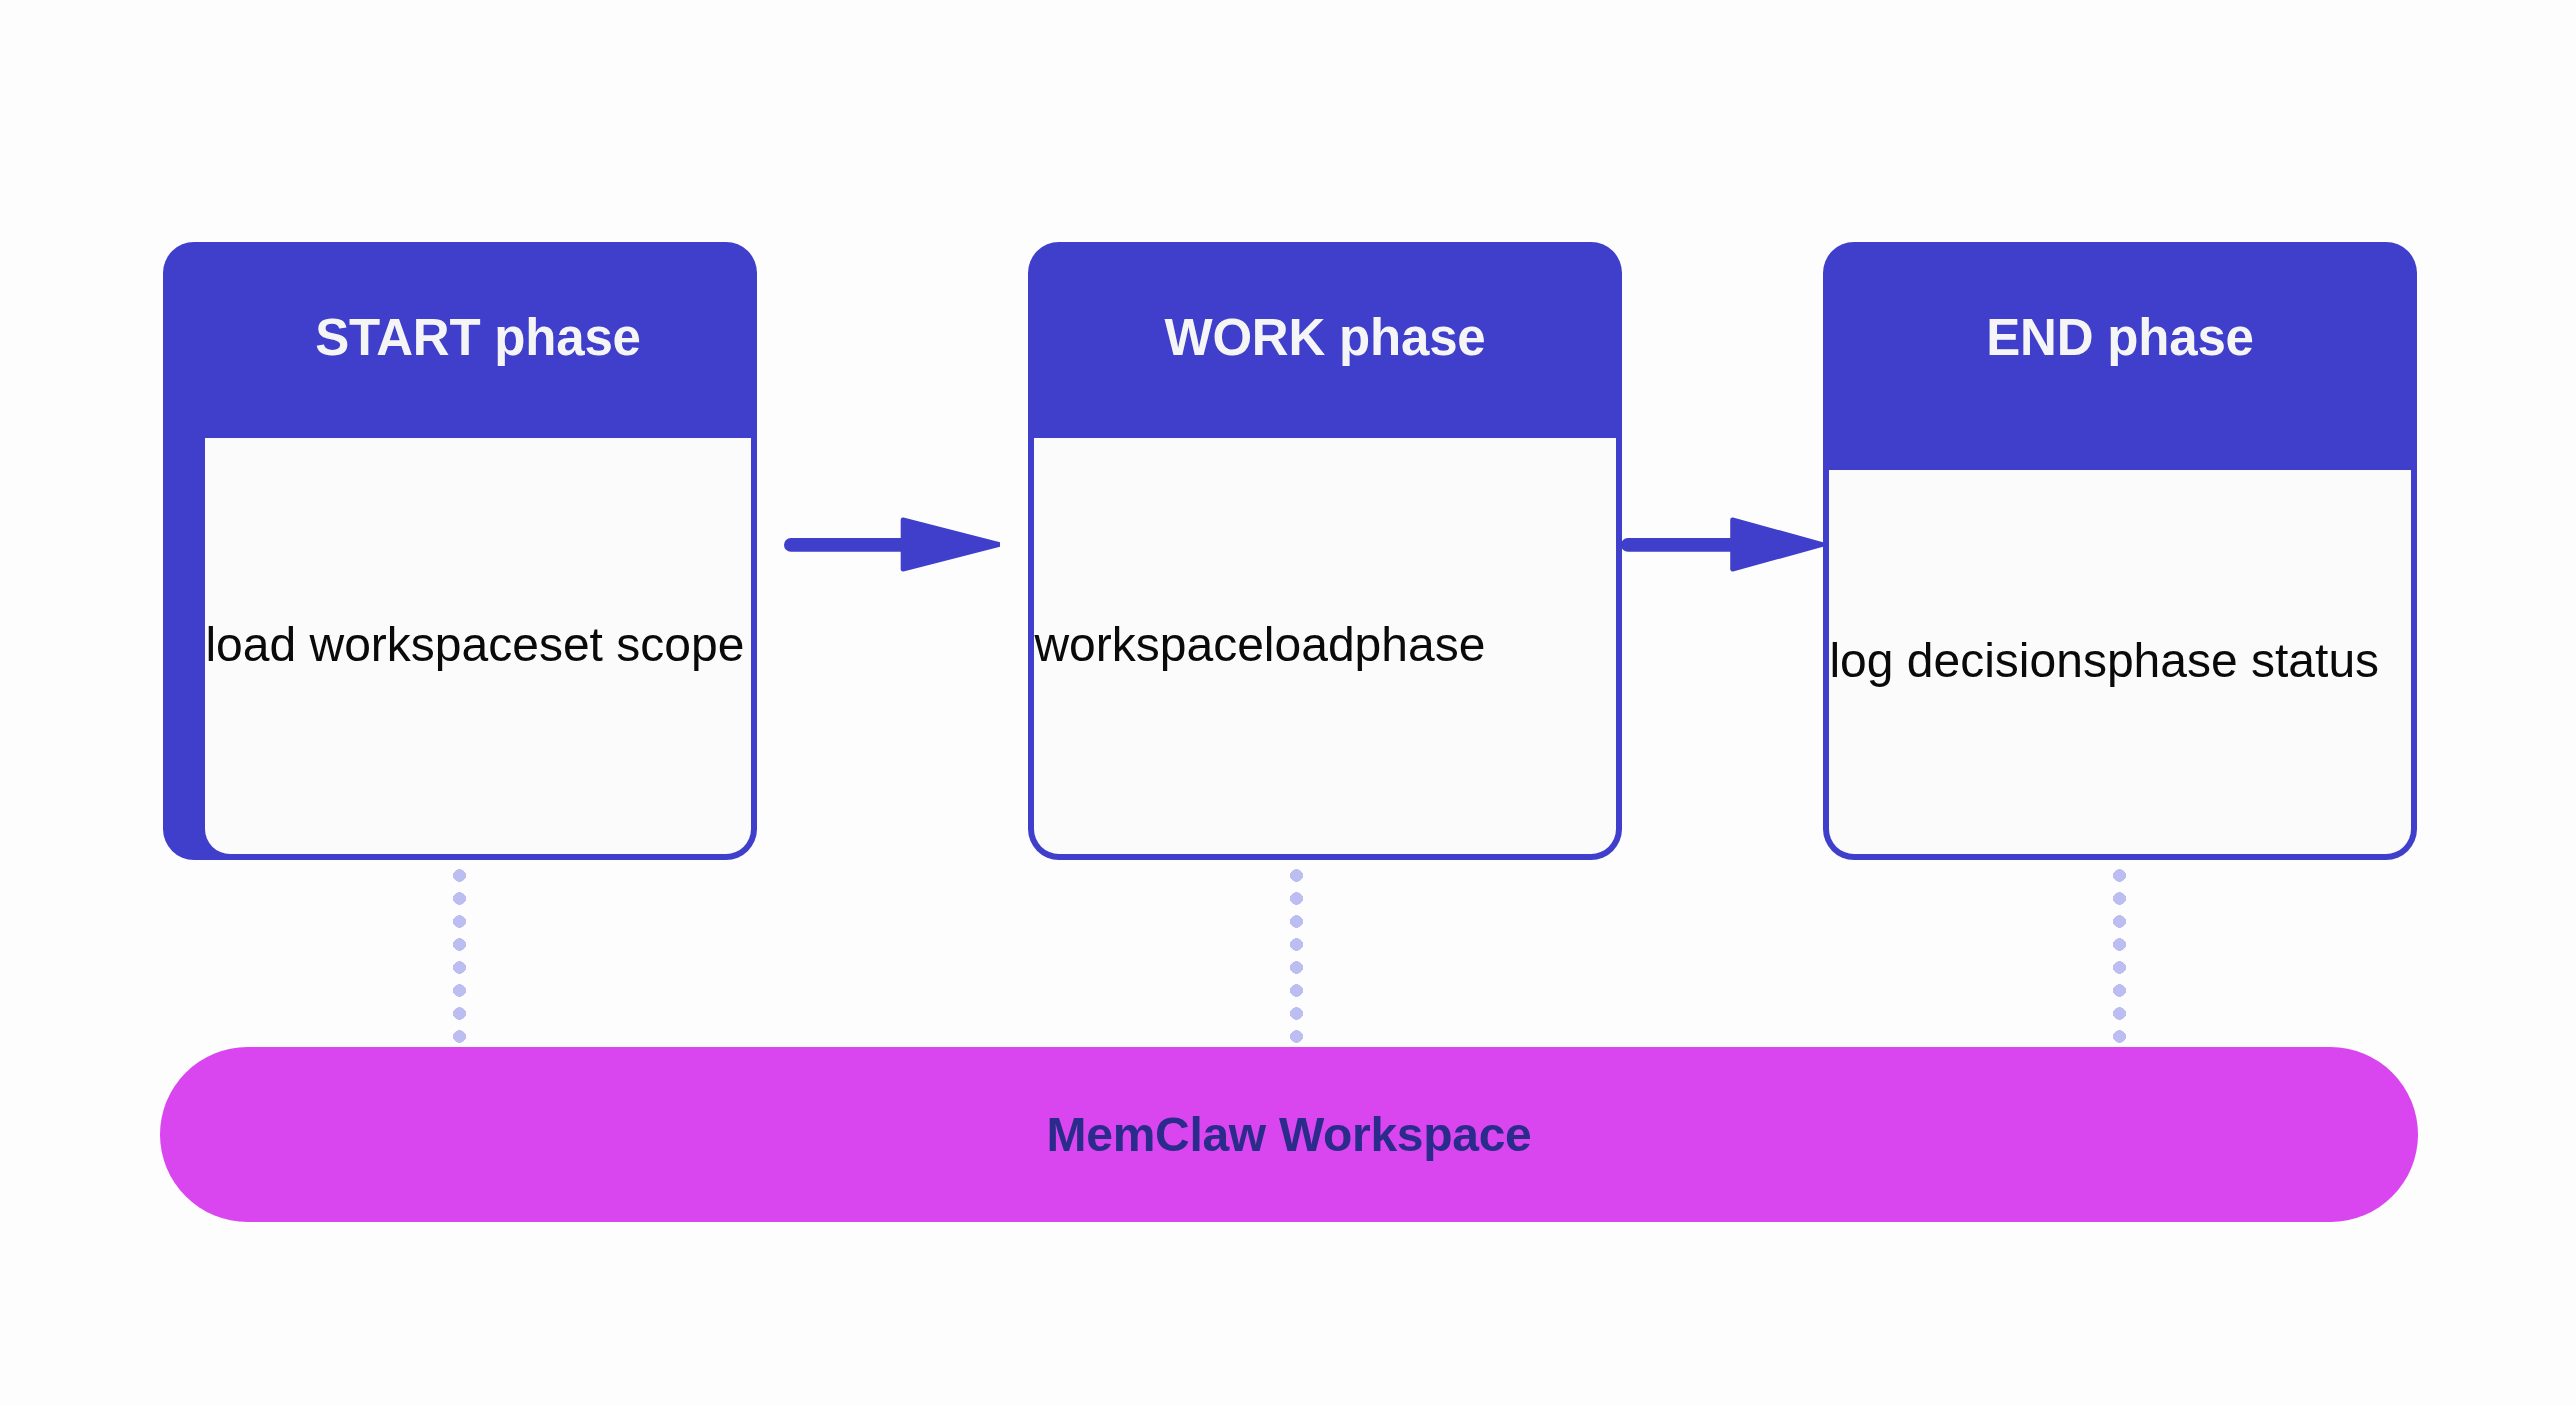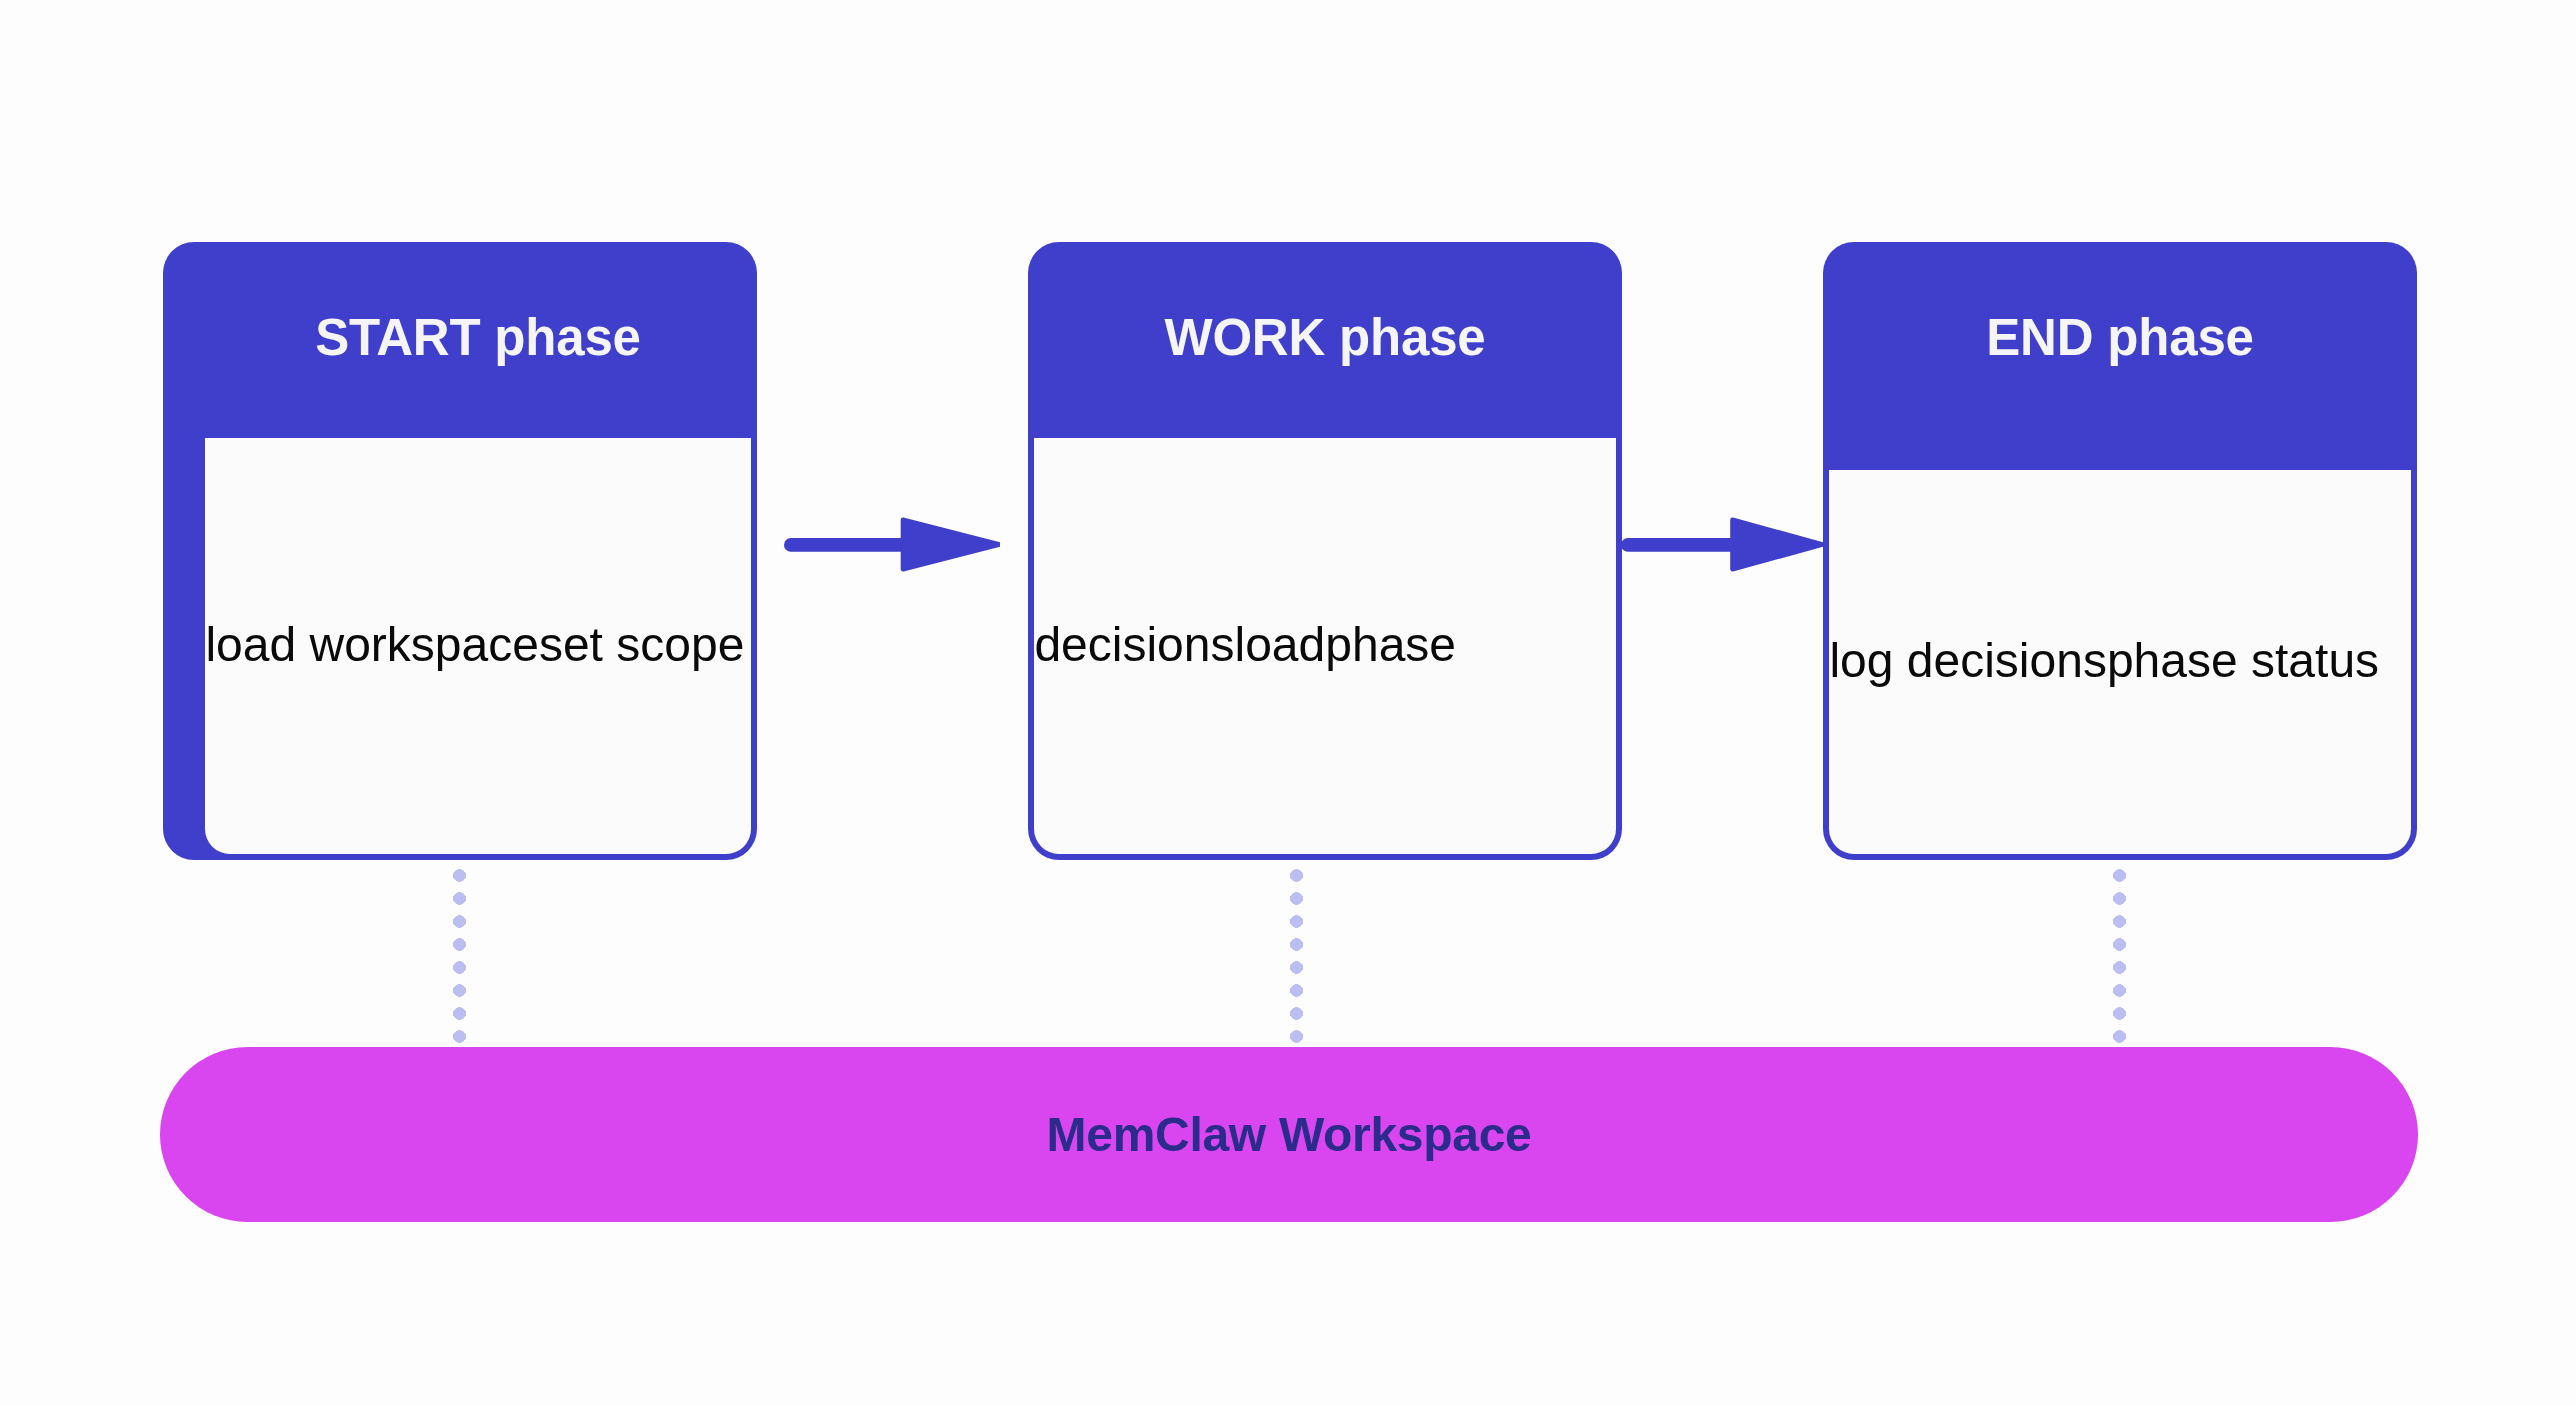--- a/index.html
+++ b/index.html
@@ -121,21 +121,21 @@
     <div class="card-header">START phase</div>
     <div class="card-body">
       <div class="card-line">load workspace</div>
       <div class="card-line">set scope</div>
     </div>
   </div>
 
   <div class="card" id="card-work">
     <div class="card-header">WORK phase</div>
     <div class="card-body">
-      <div class="card-line">decisions</div>
+      <div class="card-line">workspace</div>
       <div class="card-line">load</div>
       <div class="card-line">phase</div>
     </div>
   </div>
 
   <div class="card" id="card-end">
     <div class="card-header">END phase</div>
     <div class="card-body">
       <div class="card-line">log decisions</div>
       <div class="card-line">phase status</div>

